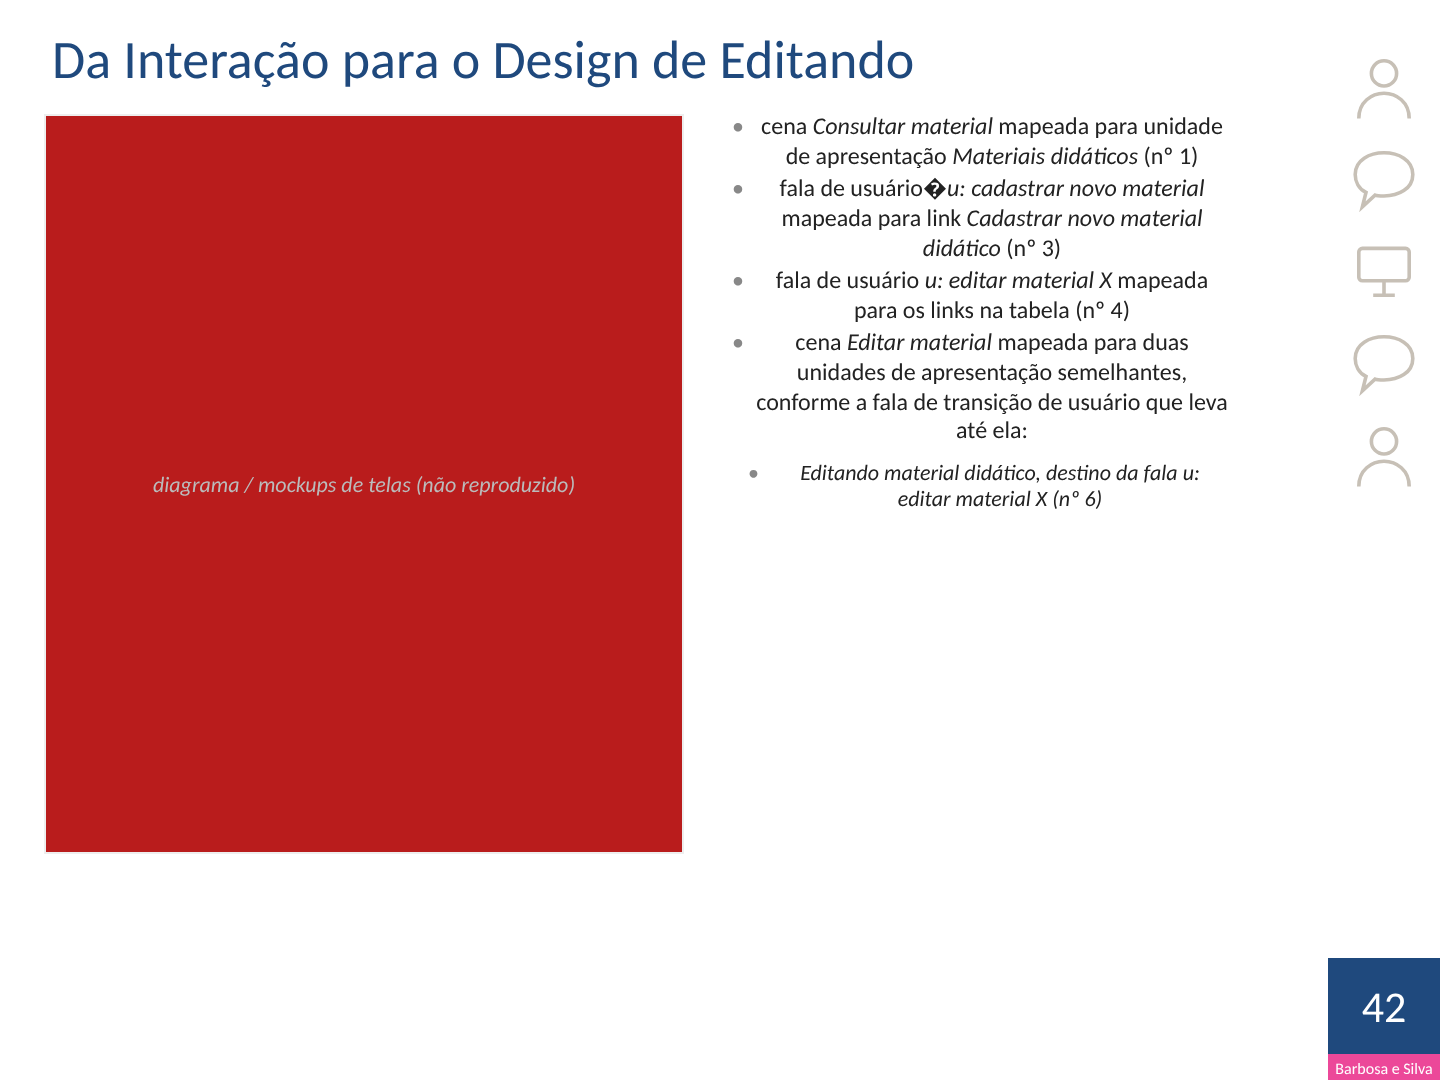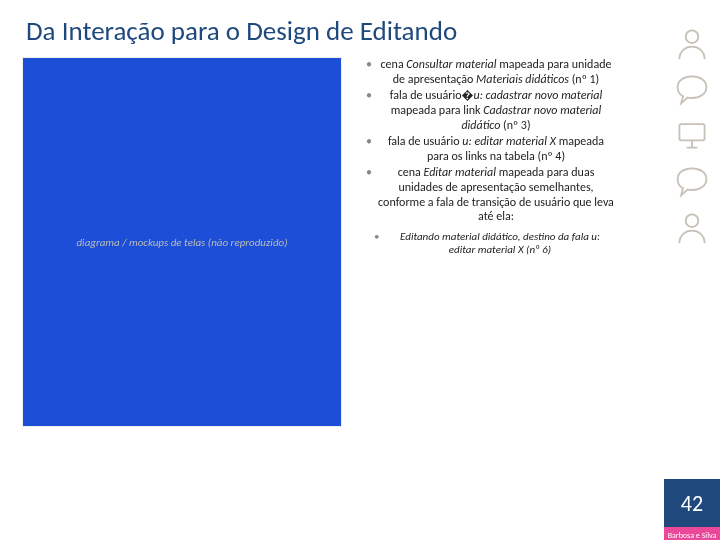--- a/index.html
+++ b/index.html
@@ -11,21 +11,21 @@
   .title {
     color: #1f497d;
     font-size: 27px;
     font-weight: 400;
     padding: 14px 0 6px 26px;
   }
   .content { display: flex; padding: 4px 0 0 22px; }
   .figure-col { width: 320px; flex-shrink: 0; }
   .figure-placeholder {
     width: 320px; height: 370px;
-    background: #1d4ed8;
+    background: #b91c1c;
     border: 1px solid #eee;
     display: flex; align-items: center; justify-content: center;
     color: #bbb; font-size: 11px; font-style: italic;
   }
   .text-col { padding: 0 8px 0 14px; width: 280px; text-align: center; }
   .bull-list { list-style: none; padding-left: 10px; }
   .bull-list li { position: relative; padding-left: 12px; font-size: 12px; line-height: 1.22; color: #222; margin-bottom: 2px; }
   .bull-list li::before { content: "•"; position: absolute; left: 0; top: 0; color: #888; }
   .bull-list em { font-style: italic; }
   .sub-list { list-style: none; padding-left: 18px; margin-top: 6px; }

